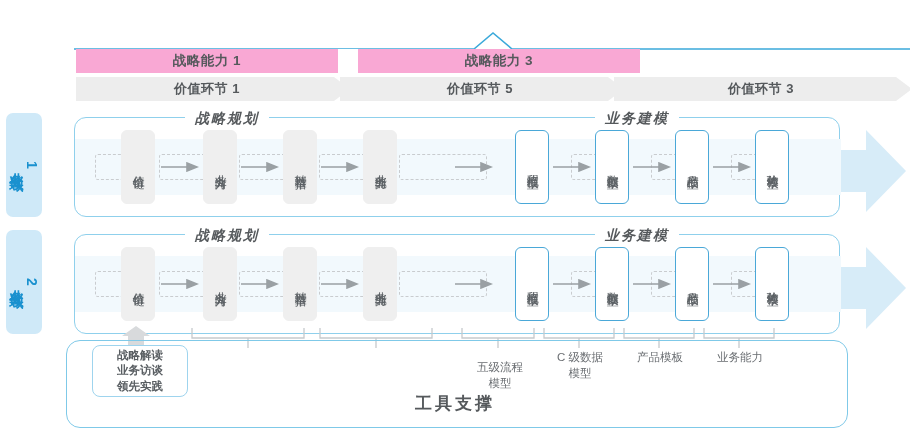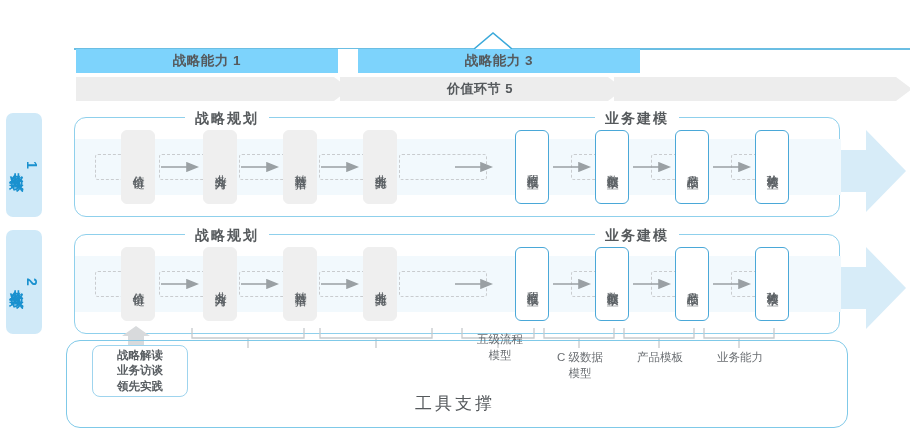--- a/index.html
+++ b/index.html
@@ -23,21 +23,21 @@
     font-size:20px; font-weight:bold; color:#29a3dc; letter-spacing:1.5px;
     white-space:nowrap;
   }
 
   
   .peak-line { position:absolute; left:74px; top:30px; width:838px; height:22px; }
 
   
   .cap-band { position:absolute; left:76px; top:49px; width:836px; height:24px; display:flex; }
   .cap-cell {
-    background:#7dd3fc; color:#55595c; font-size:13.5px; font-weight:bold;
+    background:#f9a8d4; color:#55595c; font-size:13.5px; font-weight:bold;
     display:flex; align-items:center; justify-content:center; letter-spacing:.5px;
   }
   .cap-gap { width:10px; background:#ffffff; }
 
   
   .val-band { position:absolute; left:76px; top:77px; width:836px; height:24px; }
   .val-cell {
     position:absolute; top:0; height:24px;
     color:#55595c; font-size:13px; font-weight:bold;
     display:flex; align-items:center; justify-content:center; letter-spacing:.5px;
@@ -70,21 +70,21 @@
 
   
   .dash-seg {
     position:absolute; height:26px; border:1.4px dashed #c9cccf; border-radius:3px;
   }
 
   
   .sec-title {
     position:absolute; background:#ffffff; padding:0 10px;
     font-size:14px; font-weight:bold; color:#55595c; letter-spacing:2px;
-    white-space:nowrap; text-align:center;
+    white-space:nowrap; text-align:center;font-style:italic;
   }
 
   
   .node {
     position:absolute; width:34px; height:74px; border-radius:6px;
     display:flex; align-items:center; justify-content:center;
     font-size:12px; line-height:1.12; letter-spacing:1px; color:#5a5f63;
   }
   .node span { writing-mode:vertical-rl; text-orientation:upright; }
   .node.grey { background:#efefef; border:1px solid #efefef; }
@@ -106,21 +106,21 @@
     white-space:pre-line; font-weight:bold;
   }
 
   
   .tool-box {
     position:absolute; left:66px; top:340px; width:782px; height:88px;
     border:1.5px solid #7fc9e8; border-radius:14px; background:transparent;
   }
   .tool-title {
     position:absolute; left:0; top:392px; width:910px; text-align:center;
-    font-size:17px; font-weight:normal; color:#55595c; letter-spacing:3px;
+    font-size:17px; font-weight:bold; color:#55595c; letter-spacing:3px;
   }
 </style>
 </head>
 <body>
 
 <div class="stage">
 
   <div class="vision-row">
   </div>
 
@@ -134,21 +134,23 @@
     <div class="cap-gap"></div>
     <div class="cap-cell" style="width:282px">战略能力 3</div>
   </div>
 
   <div class="val-band">
     <svg width="836" height="24" viewBox="0 0 836 24" style="position:absolute;left:0;top:0">
       <path d="M0,0 L258,0 L274,12 L258,24 L0,24 Z" fill="#ededed"></path>
       <path d="M264,0 L532,0 L548,12 L532,24 L264,24 Z" fill="#ededed"></path>
       <path d="M538,0 L820,0 L836,12 L820,24 L538,24 Z" fill="#ededed"></path>
     </svg>
+    <div class="val-cell" style="left:0;width:262px">价值环节 1</div>
     <div class="val-cell" style="left:268px;width:272px">价值环节 5</div>
+    <div class="val-cell" style="left:544px;width:282px">价值环节 3</div>
   </div>
 
   <div class="domain-tab" style="top:113px;height:104px">
     <span>业务领域</span>
     <span class="num">1</span>
   </div>
 
   <div class="domain-tab" style="top:230px;height:104px">
     <span>业务领域</span>
     <span class="num">2</span>
@@ -307,21 +309,21 @@
 
     <path d="M638,2 L638,12 L708,12 L708,2 M673,12 L673,22" stroke="#c6cacd" stroke-width="1.3" fill="none"></path>
   </svg>
 
   <div class="tool-box"></div>
 
   <div class="tool-chip" style="left:92px;top:345px;width:96px;height:52px">战略解读
 业务访谈
 领先实践</div>
 
-  <div class="tool-label" style="left:462px;top:332px;width:76px">五级流程
+  <div class="tool-label" style="left:462px;top:360px;width:76px">五级流程
 模型</div>
   <div class="tool-label" style="left:542px;top:350px;width:76px">C 级数据
 模型</div>
   <div class="tool-label" style="left:622px;top:350px;width:76px">产品模板</div>
   <div class="tool-label" style="left:702px;top:350px;width:76px">业务能力</div>
 
   <div class="tool-title">工具支撑</div>
 
 </div>
 

